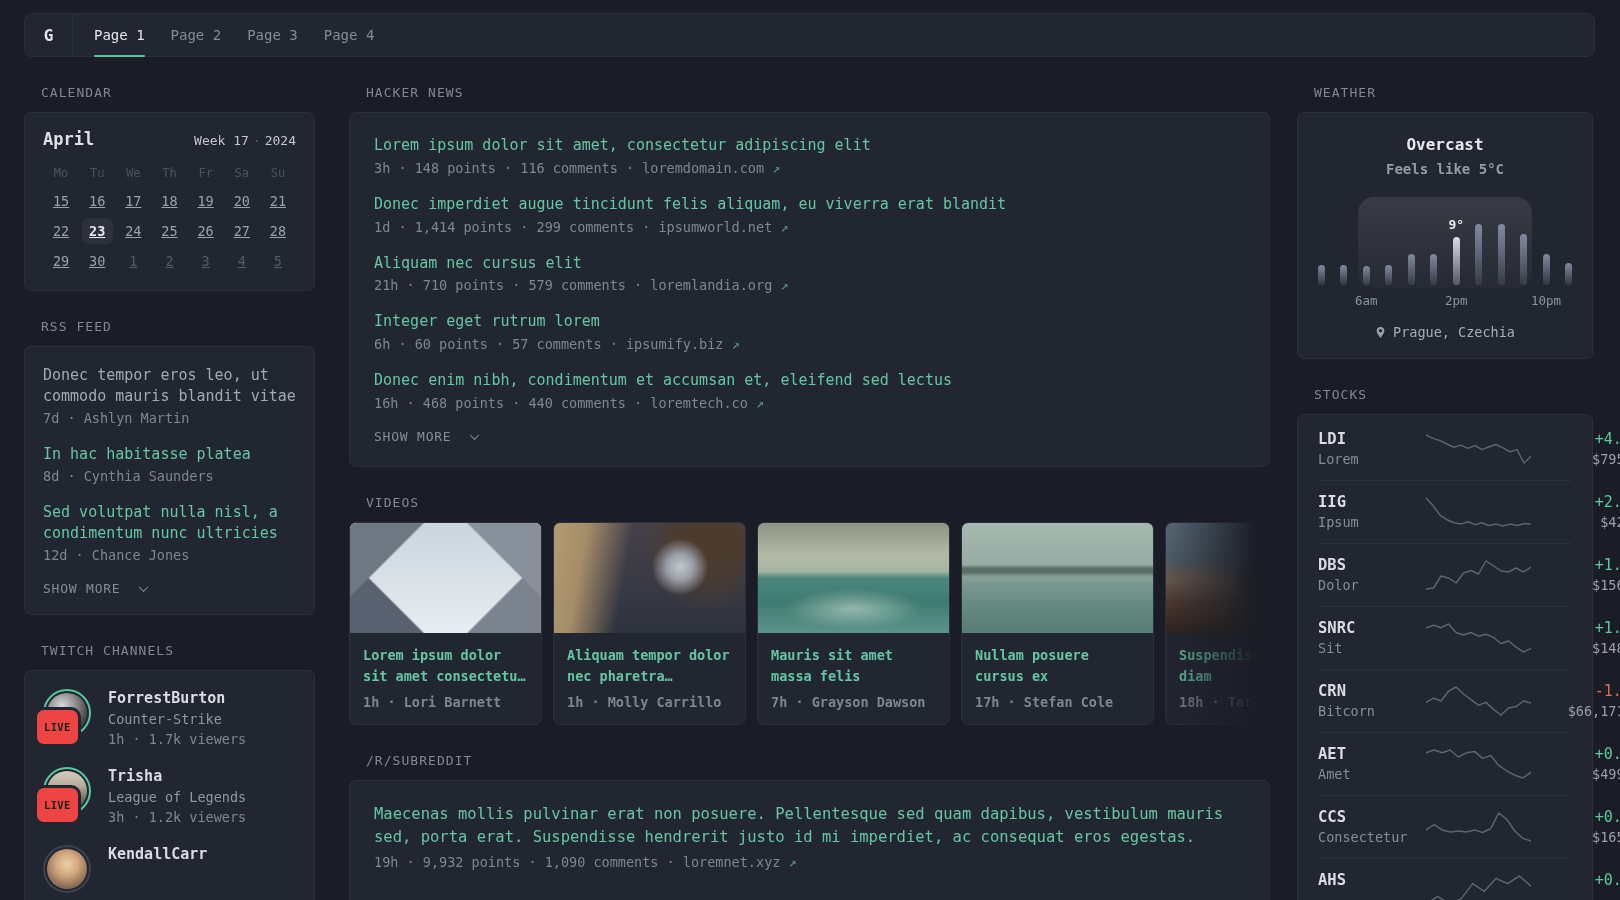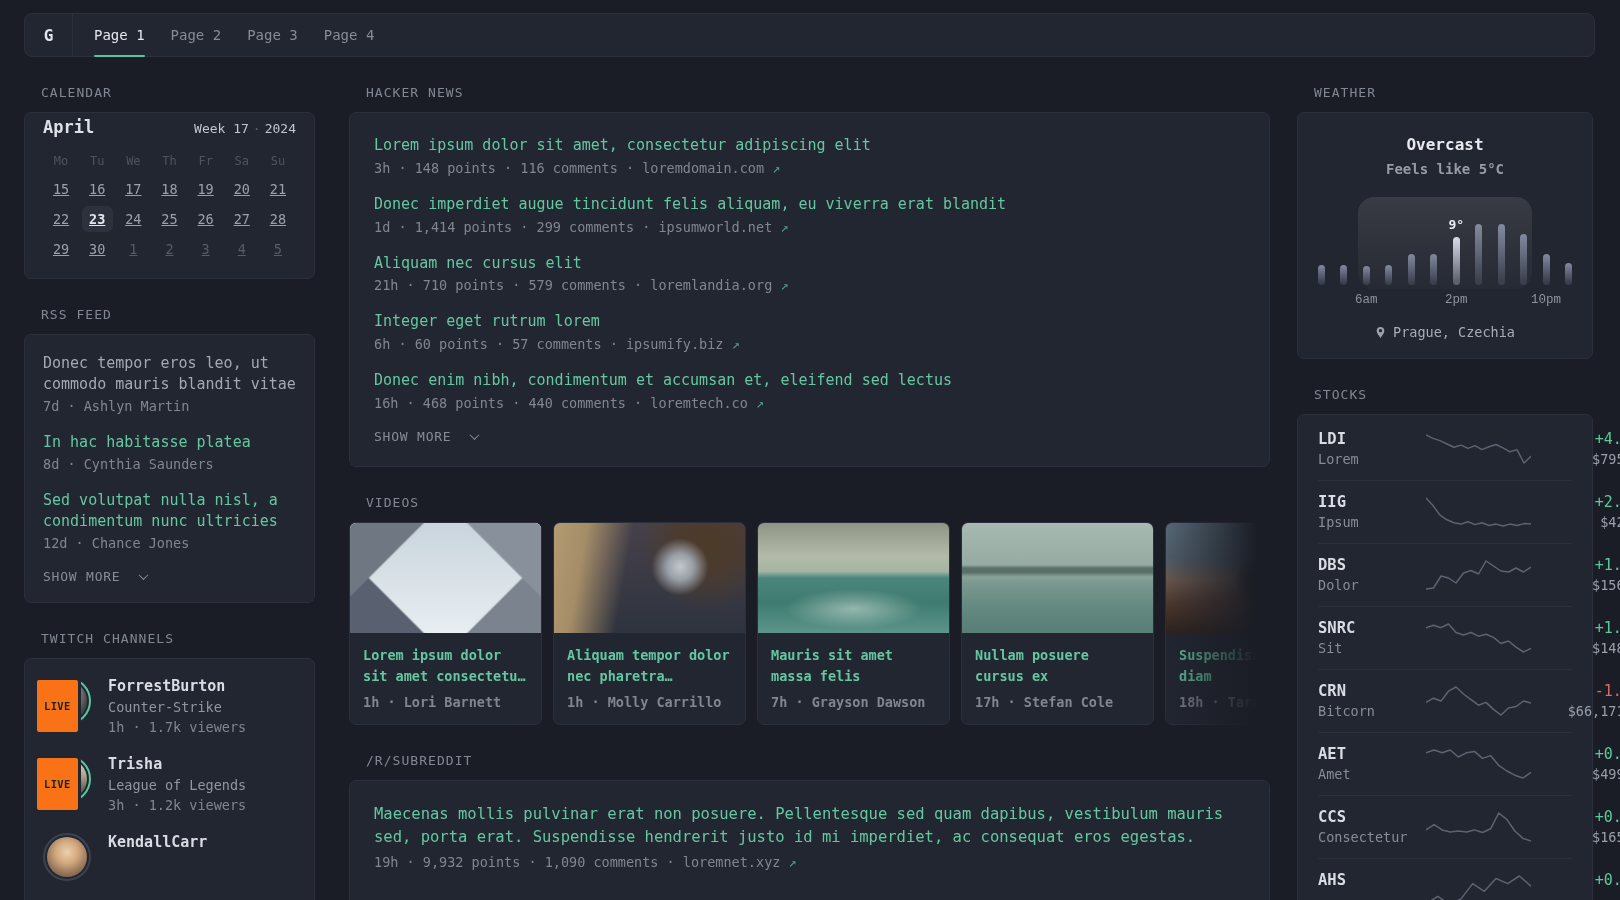--- a/index.html
+++ b/index.html
@@ -33,21 +33,21 @@
   .section-label { margin:28px 0 12px; padding-left:17px; font-size:13px;
                    letter-spacing:0.08em; color:#818893; }
   .card { background:#222631; border:1px solid #2b303c; border-radius:7px; }
   .meta { font-size:13.5px; color:#80868f; }
   .show-more { margin-top:18px; display:flex; align-items:center; gap:20px;
                background:none; border:none; color:#868c97; font-family:inherit;
                font-size:13px; letter-spacing:0.06em; cursor:pointer; padding:0; }
   .chev { width:7px; height:7px; border-right:1.6px solid #868c97;
           border-bottom:1.6px solid #868c97; transform:rotate(45deg) translate(-1px,-1px); }
   
-  .cal-card { padding:4px 18px 16px; }
+  .cal-card { padding:16px 18px 16px; }
   .cal-head { display:flex; justify-content:space-between; align-items:baseline; }
   .cal-month { font-size:17px; font-weight:bold; color:#dde0e6; }
   .cal-week { font-size:13px; color:#c2c6cf; }
   .cal-week .dot { color:#5a6170; margin:0 4px; }
   .cal-grid { display:grid; grid-template-columns:repeat(7,1fr); row-gap:4px;
               margin-top:13px; justify-items:center; }
   .wd { font-size:12px; color:#4d5360; height:22px; display:flex; align-items:center; }
   .day { font-size:13.5px; color:#9ba1ac; height:26px; width:31px; border-radius:6px;
          display:flex; align-items:center; justify-content:center;text-decoration:underline; }
   .day.mut { color:#555b67; }
@@ -64,22 +64,22 @@
   .tw-row { display:flex; gap:17px; cursor:pointer; }
   .tw-row + .tw-row { margin-top:19px; }
   .tw-av { position:relative; width:48px; height:48px; flex:none; }
   .ring { width:48px; height:48px; border-radius:50%; padding:2px; }
   .ring.live { border:2px solid #57c79e; }
   .ring.off  { border:2px solid #3b4250; }
   .pic { width:100%; height:100%; border-radius:50%; }
   .av-bw-portrait { background:radial-gradient(circle at 38% 32%,#d9d9d9 0%,#9a9a9a 32%,#4a4a4a 68%,#262626 100%); }
   .av-beanie-portrait { background:linear-gradient(180deg,#d3cdc1 0%,#b5aa96 38%,#6f6f60 70%,#434a40 100%); }
   .av-warm-portrait { background:radial-gradient(circle at 50% 38%,#ecd0ae 0%,#d2a87f 35%,#8e6f55 70%,#4f4a47 100%); }
-  .badge { position:absolute; left:-6px; bottom:-7px; background:#f97316; color:#17251d;
-           font-size:10.5px; font-weight:bold; padding:20px 7px; border-radius:2px;
+  .badge { position:absolute; left:-6px; bottom:-7px; background:#ef4444; color:#17251d;
+           font-size:10.5px; font-weight:bold; padding:11px 7px; border-radius:7px;
            letter-spacing:0.03em; box-shadow:0 0 0 3px #222631; }
   .tw-name { font-size:15px; font-weight:bold; color:#d9dce2; }
   .tw-cat  { font-size:13.5px; color:#9097a2; margin-top:4px; min-height:17px; }
   .tw-meta { font-size:13.5px; color:#80868f; margin-top:3px; min-height:17px; }
   
   .hn-card { padding:22px 24px; }
   .hn-item + .hn-item { margin-top:18px; }
   .hn-title { font-size:15px; color:#64c7a1; line-height:1.45; display:block;
               text-decoration:none; cursor:pointer; }
   .hn-meta { margin-top:3px; }
@@ -127,21 +127,21 @@
   .daylight { position:absolute; left:40px; right:40px; top:-10px; bottom:-4px;
               border-radius:16px;
               background:linear-gradient(180deg, rgba(234,232,214,0.11), rgba(234,232,214,0.02)); }
   .wbars { position:absolute; inset:0; display:flex; justify-content:space-between;
            align-items:flex-end; }
   .wbar { position:relative; width:7px; border-radius:4px;
           background:linear-gradient(180deg,#828aa0 0%, rgba(130,138,160,0.22) 92%); }
   .wbar.cur { background:linear-gradient(180deg,#d9ddeb 0%, rgba(217,221,235,0.3) 92%); }
   .wtemp { position:absolute; bottom:calc(100% + 5px); left:50%; transform:translateX(-50%);
            font-size:13px; color:#e8eaf0; font-weight:bold; }
-  .w-times { position:relative; height:16px; margin-top:8px;font-family:Liberation Mono, monospace; }
+  .w-times { position:relative; height:16px; margin-top:8px; }
   .w-time { position:absolute; transform:translateX(-50%); font-size:12.5px; color:#8d93a0; }
   .w-loc { margin-top:15px; display:flex; justify-content:center; align-items:center; gap:7px;
            font-size:13.5px; color:#a6acb8; }
   
   .st-card { padding:2px 20px; }
   .stock-row { display:flex; align-items:center; height:63px; cursor:pointer; }
   .stock-row + .stock-row { border-top:1px solid #2a2f3a; }
   .st-left { width:108px; flex:none; }
   .st-tick { font-size:15.5px; font-weight:bold; color:#d9dce2; }
   .st-name { font-size:13.5px; color:#868d98; margin-top:3px; min-height:17px; }

